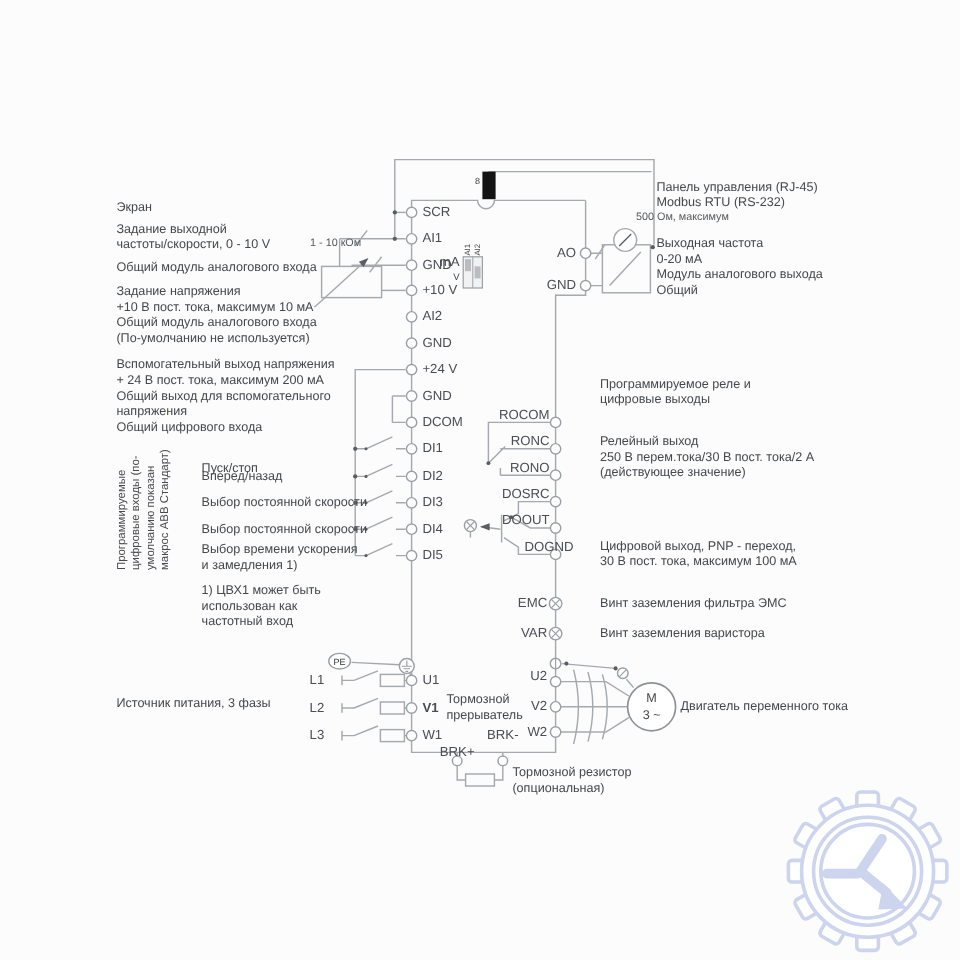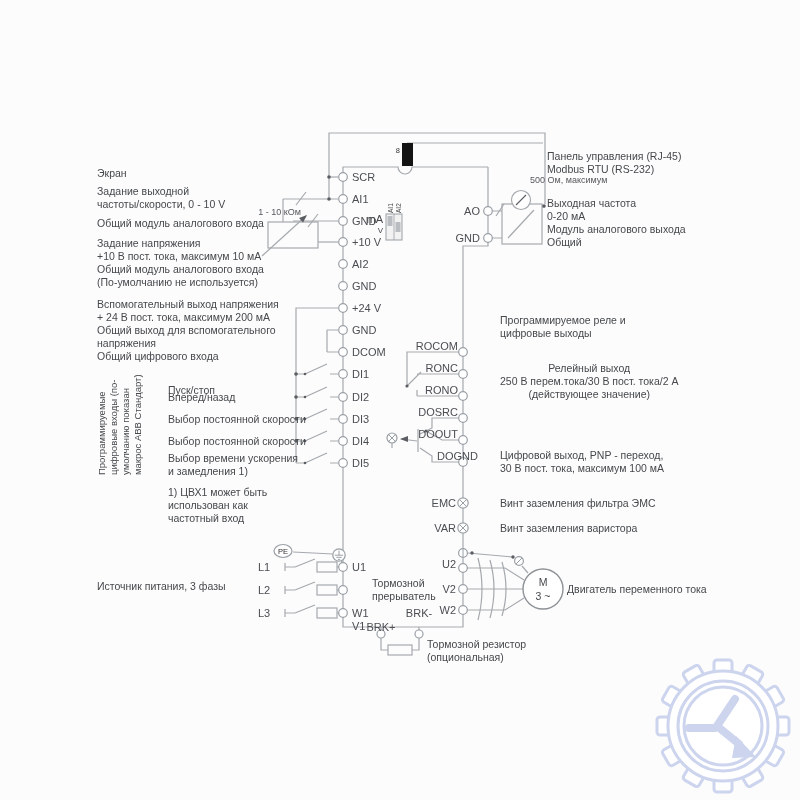--- a/index.html
+++ b/index.html
@@ -195,21 +195,21 @@
       <path d="M-34,2 H-8"></path>
       <path d="M12,-27 L-6,0 L16,18"></path>
     </g>
     <path d="M13,10 L33,31 L9,32 Z" fill="#ccd4ee" stroke="none"></path>
   </g>
 </svg>
 
 <div class="t" style="left:97px;top:167px;">Экран</div>
 <div class="t" style="left:97px;top:185px;">Задание выходной
 частоты/скорости, 0 - 10 V</div>
-<div class="t sm tr" style="left:233px;top:197px;width:68px;margin-top:10px;">1 - 10 кОм</div>
+<div class="t sm tr" style="left:233px;top:197px;width:68px;">1 - 10 кОм</div>
 <div class="t" style="left:97px;top:217px;">Общий модуль аналогового входа</div>
 <div class="t" style="left:97px;top:237px;">Задание напряжения
 +10 В пост. тока, максимум 10 мА</div>
 <div class="t" style="left:97px;top:263px;">Общий модуль аналогового входа
 (По-умолчанию не используется)</div>
 <div class="t" style="left:97px;top:298px;">Вспомогательный выход напряжения
 + 24 В пост. тока, максимум 200 мА</div>
 <div class="t" style="left:97px;top:324px;">Общий выход для вспомогательного
 напряжения
 Общий цифрового входа</div>
@@ -232,21 +232,21 @@
 
 <div class="t" style="left:547px;top:128px;margin-top:22px;">Панель управления (RJ-45)
 Modbus RTU (RS-232)</div>
 <div class="t sm" style="left:494px;top:175px;padding-left:36px;">500 Ом, максимум</div>
 <div class="t" style="left:547px;top:197px;">Выходная частота
 0-20 мА
 Модуль аналогового выхода
 Общий</div>
 <div class="t" style="left:500px;top:314px;">Программируемое реле и
 цифровые выходы</div>
-<div class="t" style="left:500px;top:362px;text-align:center;">Релейный выход
+<div class="t" style="left:500px;top:362px;">Релейный выход
 250 В перем.тока/30 В пост. тока/2 А
 (действующее значение)</div>
 <div class="t" style="left:500px;top:424px;margin-top:25px;">Цифровой выход, PNP - переход,
 30 В пост. тока, максимум 100 мА</div>
 <div class="t" style="left:500px;top:497px;">Винт заземления фильтра ЭМС</div>
 <div class="t" style="left:500px;top:522px;">Винт заземления варистора</div>
 <div class="t" style="left:567px;top:583px;">Двигатель переменного тока</div>
 <div class="t" style="left:372px;top:577px;">Тормозной
 прерыватель</div>
 <div class="t" style="left:427px;top:638px;">Тормозной резистор
@@ -260,21 +260,21 @@
 <div class="t term" style="left:352px;top:280px;">GND</div>
 <div class="t term" style="left:352px;top:302px;">+24 V</div>
 <div class="t term" style="left:352px;top:324px;">GND</div>
 <div class="t term" style="left:352px;top:346px;">DCOM</div>
 <div class="t term" style="left:352px;top:368px;">DI1</div>
 <div class="t term" style="left:352px;top:391px;">DI2</div>
 <div class="t term" style="left:352px;top:413px;">DI3</div>
 <div class="t term" style="left:352px;top:435px;">DI4</div>
 <div class="t term" style="left:352px;top:457px;">DI5</div>
 <div class="t term" style="left:352px;top:561px;">U1</div>
-<div class="t term" style="left:352px;top:620px;">V1</div>
+<div class="t term" style="left:352px;top:584px;font-weight:bold;">V1</div>
 <div class="t term" style="left:352px;top:607px;">W1</div>
 <div class="t term tc" style="left:364px;top:607px;width:34px;margin-top:14px;">BRK+</div>
 <div class="t term tc" style="left:402px;top:607px;width:34px;">BRK-</div>
 
 <div class="t term tr" style="left:432px;top:205px;width:48px;">AO</div>
 <div class="t term tr" style="left:432px;top:232px;width:48px;">GND</div>
 <div class="t term tr" style="left:402px;top:340px;width:56px;">ROCOM</div>
 <div class="t term tr" style="left:402px;top:362px;width:56px;">RONC</div>
 <div class="t term tr" style="left:402px;top:384px;width:56px;">RONO</div>
 <div class="t term tr" style="left:402px;top:406px;width:56px;">DOSRC</div>

